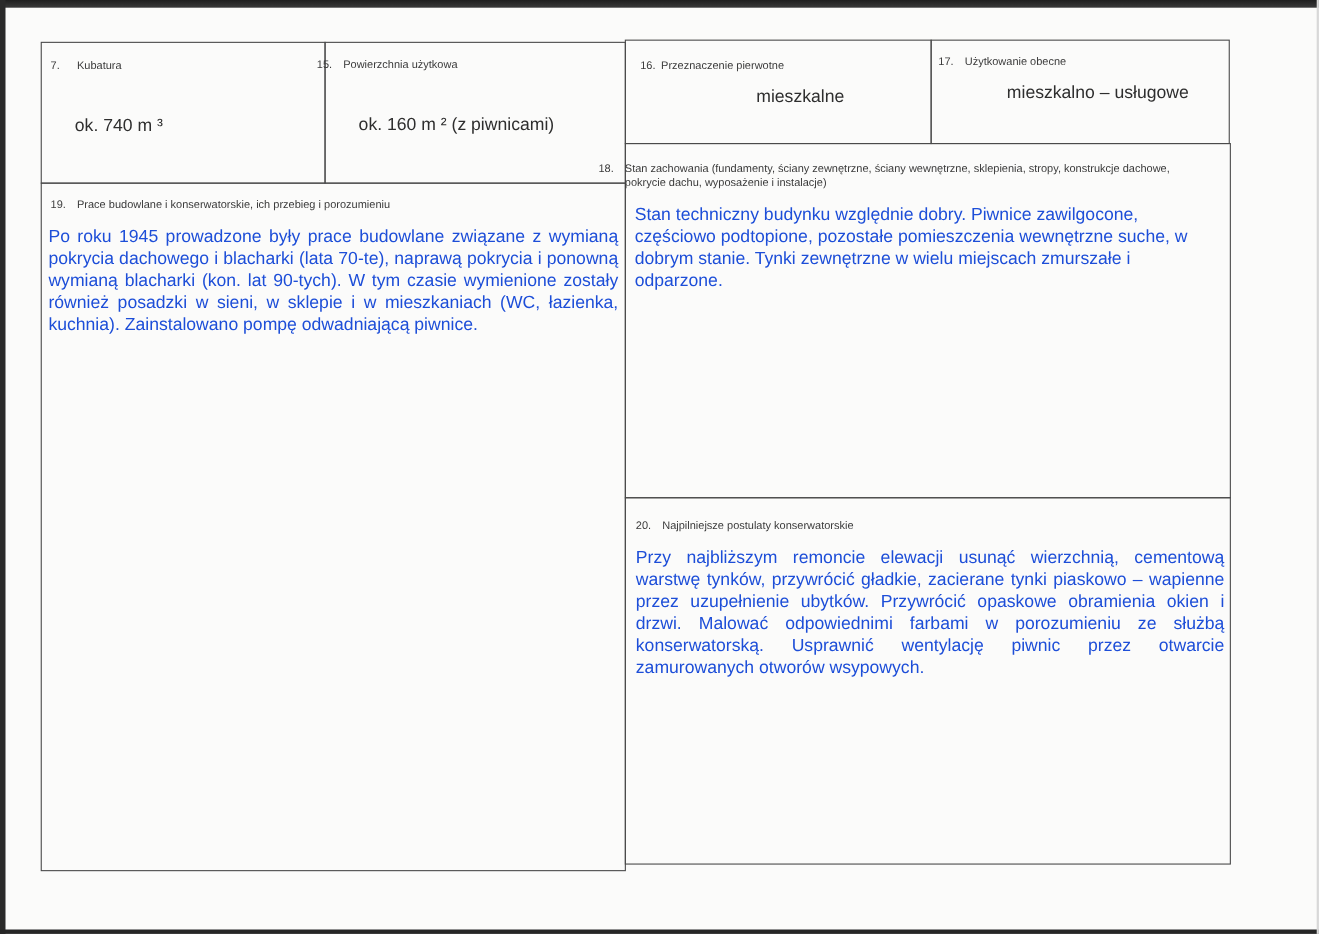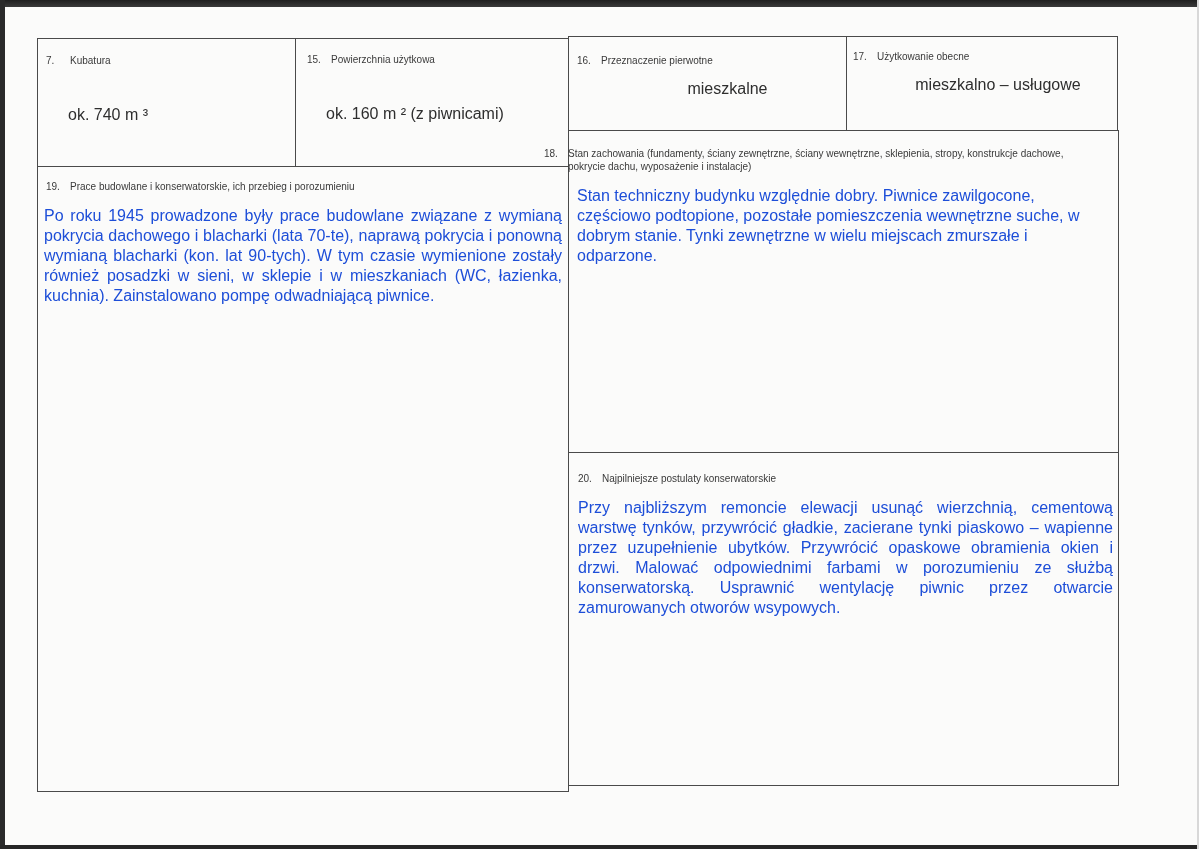--- a/index.html
+++ b/index.html
@@ -91,33 +91,33 @@
 <div class="scan-bottom"></div>
 <div class="scan-right"></div>
 
 <div class="box" style="left:37px; top:38px; width:259px; height:129px;"></div>
 <div class="label" style="left:46px; top:54px;">
   <span class="num">7.</span><span>Kubatura</span>
 </div>
 <div class="value" style="left:68px; top:106px;">ok. 740 m ³</div>
 
 <div class="box" style="left:295px; top:38px; width:274px; height:129px;"></div>
-<div class="label" style="left:307px; top:53px;">
+<div class="label" style="left:288px; top:53px;">
   <span class="num">15.</span><span>Powierzchnia użytkowa</span>
 </div>
 <div class="value" style="left:326px; top:105px;">ok. 160 m ² (z piwnicami)</div>
 
 <div class="box" style="left:37px; top:166px; width:532px; height:626px;"></div>
 <div class="label" style="left:46px; top:180px;">
   <span class="num">19.</span><span>Prace budowlane i konserwatorskie, ich przebieg i porozumieniu</span>
 </div>
 <div class="body-text justify" style="left:44px; top:206px; width:518px;">Po roku 1945 prowadzone były prace budowlane związane z wymianą pokrycia dachowego i blacharki (lata 70-te), naprawą pokrycia i ponowną wymianą blacharki (kon. lat 90-tych). W tym czasie wymienione zostały również posadzki w sieni, w sklepie i w mieszkaniach (WC, łazienka, kuchnia). Zainstalowano pompę odwadniającą piwnice.</div>
 
 <div class="box" style="left:568px; top:36px; width:279px; height:95px;"></div>
-<div class="label" style="left:577px; top:54px;">
+<div class="label" style="left:577px; top:54px;text-align:center;">
   <span class="num">16.</span><span>Przeznaczenie pierwotne</span>
 </div>
 <div class="value center" style="left:568px; top:80px; width:319px;">mieszkalne</div>
 
 <div class="box" style="left:846px; top:36px; width:272px; height:95px;"></div>
 <div class="label" style="left:853px; top:50px;">
   <span class="num">17.</span><span>Użytkowanie obecne</span>
 </div>
 <div class="value center" style="left:846px; top:76px; width:304px;">mieszkalno – usługowe</div>
 

